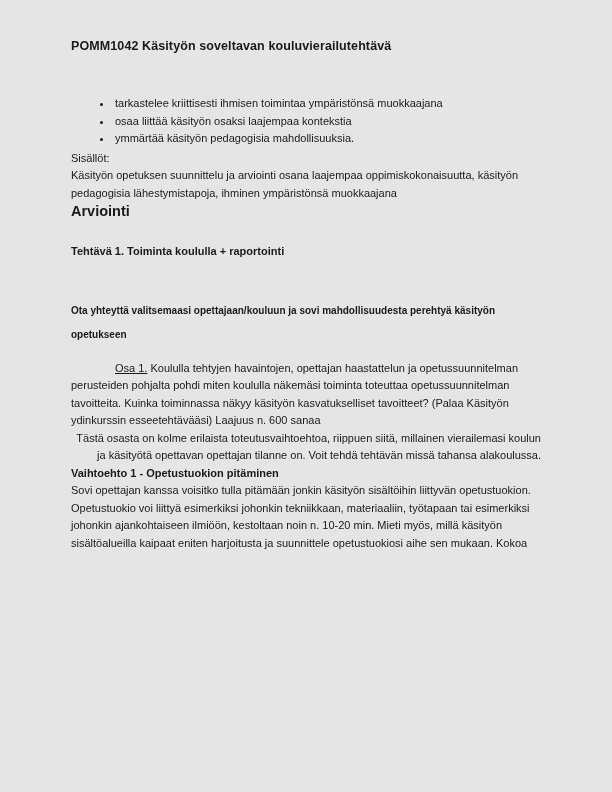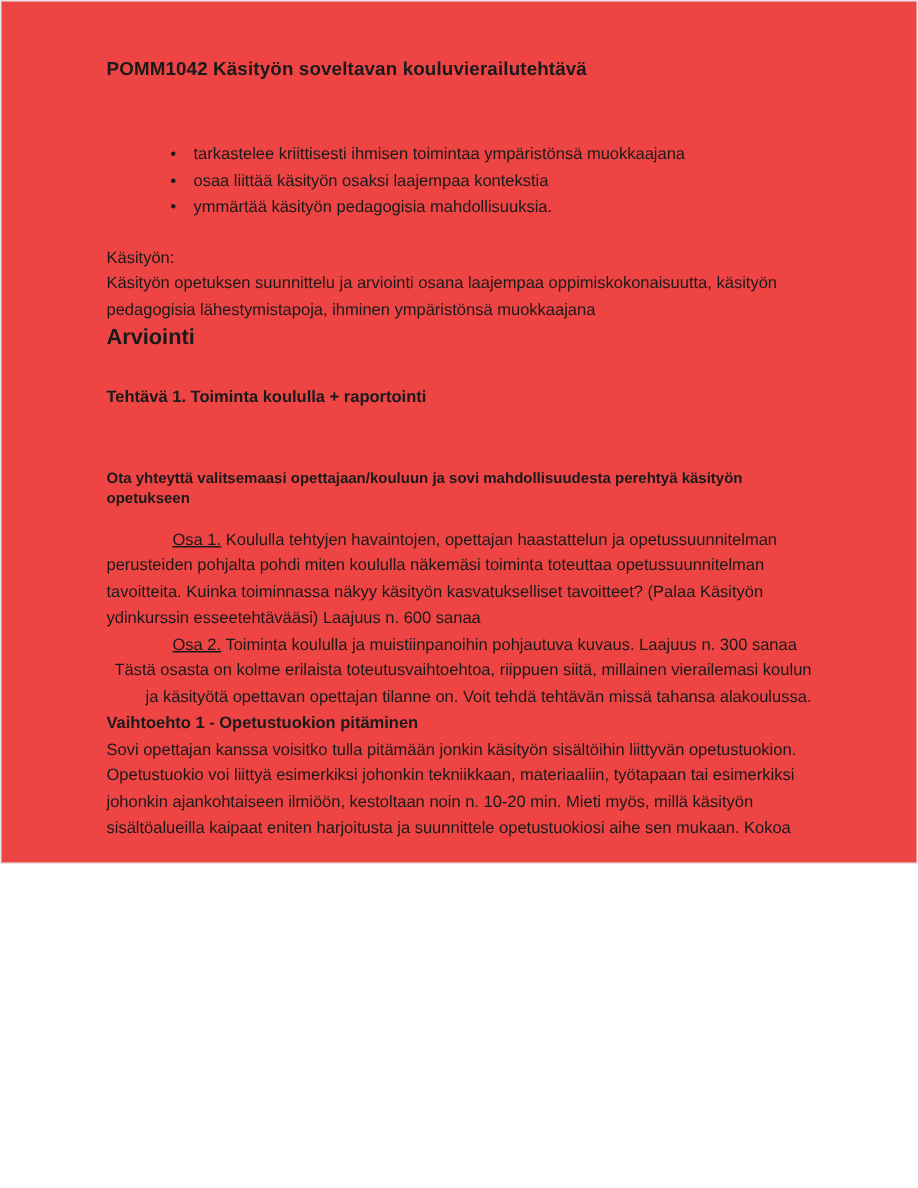--- a/index.html
+++ b/index.html
@@ -3,44 +3,44 @@
 <meta charset="utf-8">
 <style>
   html, body {
     margin: 0;
     padding: 0;
     background: #ffffff;
   }
   .page {
     position: relative;
     width: 612px;
-    height: 576px;
+    height: 792px;
     box-sizing: border-box;
-    background: #ef4444;
+    background: #e5e5e5;
     border: 1px solid #e6e6e6;
     padding: 38px 70px 0 70px;
     font-family: "Liberation Sans", sans-serif;
     color: #1a1a1a;
     overflow: hidden;
   }
   .doc-title {
     font-size: 12.5px;
     font-weight: bold;
     margin: 0 0 41px 0;
     line-height: 15px;
     letter-spacing: 0.1px;
   }
   p.body-text {
     font-size: 11px;
     line-height: 17.5px;
     margin: 0;
   }
   .intro-line { margin-bottom: 10px; }
   ul.doc-list {
-    margin: 16px;
+    margin: 2px;
     padding-left: 40px;
     font-size: 11px;
     line-height: 17.5px;
   }
   ul.doc-list li { padding-left: 2px; }
   .objectives-list { margin-bottom: 17px; }
   .contents-label { margin-bottom: 6px; }
   .contents-text { margin-bottom: 9px; }
   .section-heading {
     font-size: 14.5px;
@@ -51,21 +51,21 @@
   .assessment-list { margin-bottom: 0; }
   .task-heading {
     font-size: 11px;
     font-weight: bold;
     line-height: 17.5px;
     margin: 23px 0 38px 0;
   }
   .task-subheading {
     font-size: 10px;
     font-weight: bold;
-    line-height: 13px;
+    line-height: 24px;
     margin: 0 0 13px 0;
   }
   .two-parts {
     font-size: 11px;
     font-weight: bold;
     line-height: 17.5px;
     margin: 0 0 16px 0;
   }
   .part-para { margin-bottom: 13px; }
   .part-label { text-decoration: underline; margin-left: 44px; }
@@ -85,35 +85,34 @@
 
   <h1 class="doc-title">POMM1042 Käsityön soveltavan kouluvierailutehtävä</h1>
 
 
   <ul class="doc-list objectives-list">
     <li>tarkastelee kriittisesti ihmisen toimintaa ympäristönsä muokkaajana</li>
     <li>osaa liittää käsityön osaksi laajempaa kontekstia</li>
     <li>ymmärtää käsityön pedagogisia mahdollisuuksia.</li>
   </ul>
 
-  <p class="body-text contents-label">Käsityön:</p>
+  <p class="body-text contents-label">Sisällöt:</p>
 
   <p class="body-text contents-text">Käsityön opetuksen suunnittelu ja arviointi osana laajempaa oppimiskokonaisuutta, käsityön pedagogisia lähestymistapoja, ihminen ympäristönsä muokkaajana</p>
 
   <h2 class="section-heading">Arviointi</h2>
 
 
   <h3 class="task-heading">Tehtävä 1. Toiminta koululla + raportointi</h3>
 
   <h4 class="task-subheading">Ota yhteyttä valitsemaasi opettajaan/kouluun ja sovi mahdollisuudesta perehtyä käsityön opetukseen</h4>
 
 
   <p class="body-text part-para"><span class="part-label">Osa 1.</span> <span>Koululla tehtyjen havaintojen, opettajan haastattelun ja opetussuunnitelman perusteiden pohjalta pohdi miten koululla näkemäsi toiminta toteuttaa opetussuunnitelman tavoitteita. Kuinka toiminnassa näkyy käsityön kasvatukselliset tavoitteet? (Palaa Käsityön ydinkurssin esseetehtävääsi) Laajuus n. 600 sanaa</span></p>
 
-  <p class="body-text part-para"><span class="part-label">Osa 2.</span> <span>Toiminta koululla ja muistiinpanoihin pohjautuva kuvaus. Laajuus n. 300 sanaa</span></p>
 
   <p class="body-text options-intro">Tästä osasta on kolme erilaista toteutusvaihtoehtoa, riippuen siitä, millainen vierailemasi koulun ja käsityötä opettavan opettajan tilanne on. Voit tehdä tehtävän missä tahansa alakoulussa.</p>
 
   <h3 class="option-heading">Vaihtoehto 1 - Opetustuokion pitäminen</h3>
 
   <p class="body-text option-text">Sovi opettajan kanssa voisitko tulla pitämään jonkin käsityön sisältöihin liittyvän opetustuokion. Opetustuokio voi liittyä esimerkiksi johonkin tekniikkaan, materiaaliin, työtapaan tai esimerkiksi johonkin ajankohtaiseen ilmiöön, kestoltaan noin n. 10-20 min. Mieti myös, millä käsityön sisältöalueilla kaipaat eniten harjoitusta ja suunnittele opetustuokiosi aihe sen mukaan. Kokoa</p>
 
 </div>
 
 </body></html>

